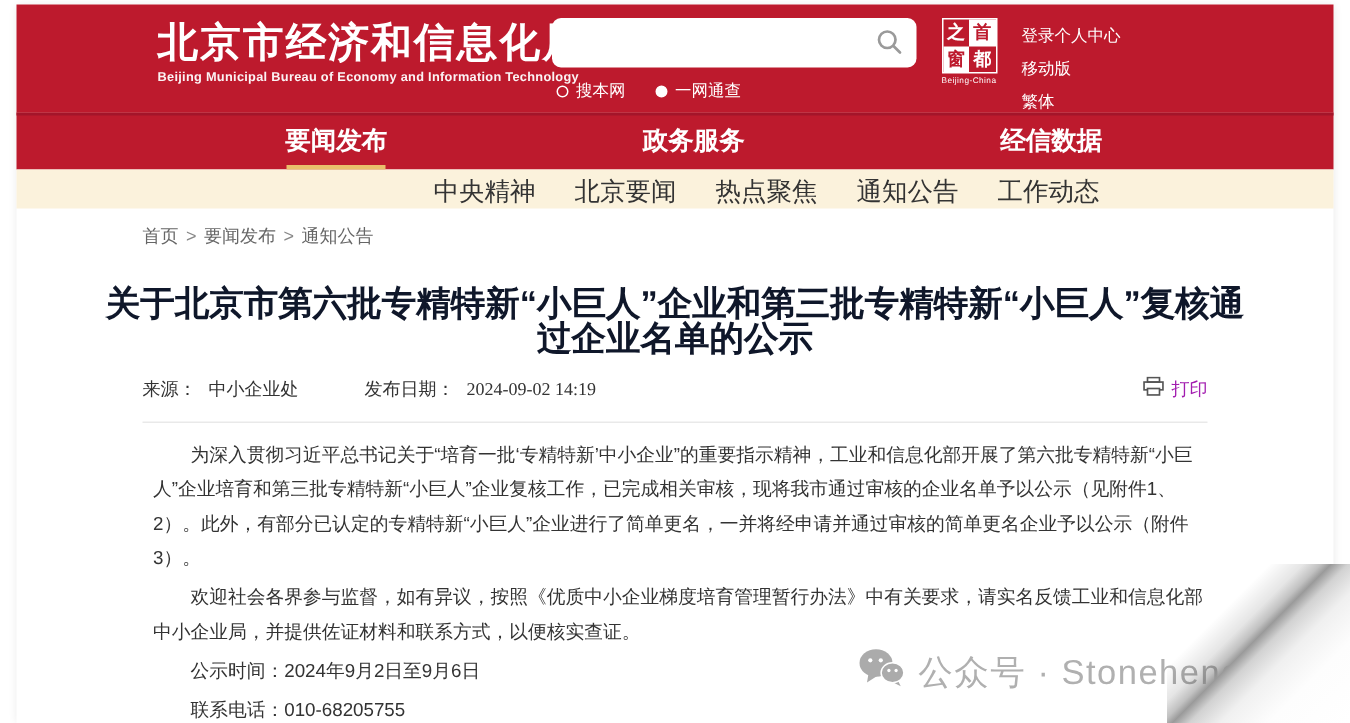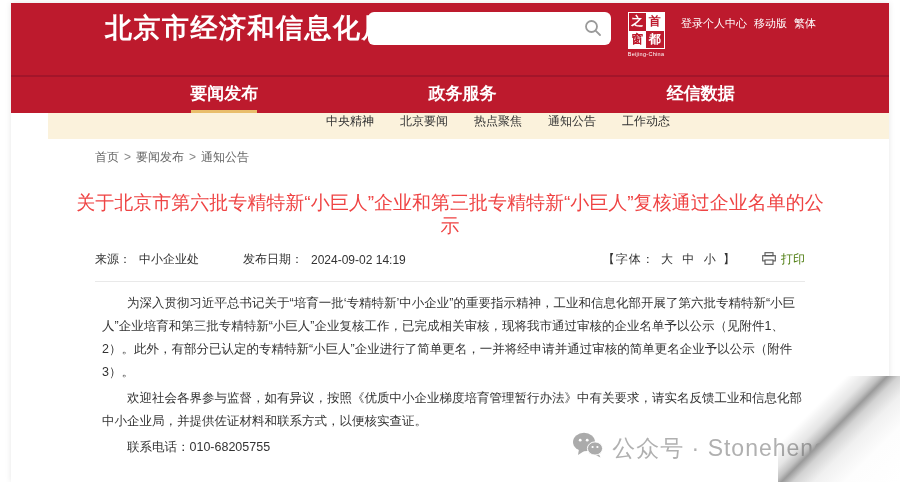--- a/index.html
+++ b/index.html
@@ -26,44 +26,44 @@
   .scope-row { position:absolute; left:360px; top:50px; display:flex; gap:20px; font-size:11px; }
   .scope-opt { display:flex; align-items:center; gap:5px; cursor:pointer; }
   .radio { width:8px; height:8px; border:1.5px solid #fff; border-radius:50%; display:inline-block; }
   .radio.filled { background:#fff; }
   .capital-logo { position:absolute; left:615px; top:9px; width:40px; text-align:center; cursor:pointer; }
   .logo-grid { width:37px; height:37px; border:1px solid #fff; display:grid; grid-template-columns:1fr 1fr; margin:0 auto; }
   .logo-cell { font-size:12px; line-height:17.5px; color:#fff; font-weight:bold; }
   .logo-cell.inv { background:#fff; color:#BD1A2D; }
   .logo-caption { font-size:5.5px; margin-top:2px; letter-spacing:0.3px; }
   .quick-links { position:absolute; left:670px; top:13px; display:flex; gap:30px; font-size:11px; }
-  .ql-col { display:flex; flex-direction:row; gap:7px; align-items:flex-start; }
+  .ql-col { display:flex; flex-direction:column; gap:7px; align-items:flex-start; }
   .ql-col span { cursor:pointer; white-space:nowrap; }
 
   
   .mainnav { height:38px; background:#BD1A2D; border-top:2px solid #A3152A; display:flex; padding:0 69px 0 94px; }
   .nav-item { flex:1; color:#fff; font-size:17px; font-weight:bold; text-align:center; line-height:34px; position:relative; cursor:pointer; }
   .nav-item.active::after { content:""; position:absolute; left:50%; transform:translateX(-50%); bottom:0; width:66px; height:3px; background:#E9BE6B; }
 
   
-  .subnav { height:26px; background:#FBF2DC; display:flex; align-items:flex-start; gap:26px; padding-left:278px; font-size:12px; color:#333;margin-left:37px; }
+  .subnav { height:26px; background:#FBF2DC; display:flex; align-items:flex-end; gap:26px; padding-left:278px; font-size:17px; color:#333; }
   .subnav span { cursor:pointer; }
 
   
   .breadcrumb { padding:10px 84px 0; font-size:12px; color:#666; height:32px; }
   .breadcrumb .crumb { cursor:pointer; }
   .breadcrumb .sep { margin:0 5px; color:#888; }
-  .article-title { margin-top:20px; text-align:center; font-size:19px; font-weight:normal; color:#ef4444; padding:0 56px; line-height:23px; }
-  .meta-row { display:flex; align-items:center; margin:14px 84px 0; padding-bottom:13px; border-bottom:1px solid #E9E9E9; font-size:12px; color:#333; }
+  .article-title { margin-top:20px; text-align:center; font-size:23px; font-weight:bold; color:#0f172a; padding:0 56px; line-height:23px; }
+  .meta-row { display:flex; align-items:center; margin:14px 84px 0; padding-bottom:13px; border-bottom:1px solid #E9E9E9; font-size:12px; color:#333;font-family:Liberation Serif, serif; }
   .meta-left { display:flex; gap:8px; align-items:center; }
   .meta-left .gap { width:28px; }
   .meta-right { margin-left:auto; display:flex; align-items:center; gap:26px; }
   .font-sizer { letter-spacing:1px; }
   .font-sizer .fs { cursor:pointer; margin:0 2px; }
-  .print-btn { display:flex; align-items:center; gap:5px; cursor:pointer; background:none; border:none; font-size:12px; color:#4d7c0f; font-family:inherit; }
+  .print-btn { display:flex; align-items:center; gap:5px; cursor:pointer; background:none; border:none; font-size:12px; color:#a21caf; font-family:inherit; }
   .article-body { margin-top:10px; padding:0 87px 0 91px; font-size:12.5px; line-height:23px; color:#333; }
   .article-body p { text-indent:2em; margin:0 0 3px 0; }
 
   
   .watermark { position:absolute; right:8px; bottom:18px; display:flex; align-items:center; gap:9px; color:#B0B0B0; font-size:23px; letter-spacing:1px; }
 
   
   .page-curl {
     position:absolute; right:0; bottom:0; width:122px; height:106px;
     background:linear-gradient(315deg,
@@ -73,32 +73,43 @@
   }
 </style>
 </head>
 <body>
 
 <div class="page">
 
   <div class="masthead">
     <div class="brand">
       <div class="brand-title">北京市经济和信息化局</div>
+      <div class="brand-sub">Beijing Municipal Bureau of Economy and Information Technology</div>
     </div>
 
     <div class="searchbox">
       <input class="search-input" type="text" value="" style="">
       <button class="search-btn">
         <span>
           <svg width="20" height="20" viewBox="0 0 20 20">
               <circle cx="8.5" cy="8.5" r="5.5" fill="none" stroke="#9a9a9a" stroke-width="1.8"></circle>
               <line x1="12.8" y1="12.8" x2="17" y2="17" stroke="#9a9a9a" stroke-width="1.8" stroke-linecap="round"></line>
             </svg>
         </span>
       </button>
+    </div>
+    <div class="scope-row">
+      <span class="scope-opt">
+        <span class="radio"></span>
+        <span>搜本网</span>
+      </span>
+      <span class="scope-opt">
+        <span class="radio filled"></span>
+        <span>一网通查</span>
+      </span>
     </div>
 
     <div class="capital-logo">
       <div class="logo-grid">
         <span class="logo-cell">之</span>
         <span class="logo-cell inv">首</span>
         <span class="logo-cell inv">窗</span>
         <span class="logo-cell">都</span>
       </div>
       <div class="logo-caption">Beijing-China</div>
@@ -135,43 +146,37 @@
 
   <div class="meta-row">
     <div class="meta-left">
       <span>来源：</span>
       <span>中小企业处</span>
       <span class="gap"></span>
       <span>发布日期：</span>
       <span>2024-09-02 14:19</span>
     </div>
     <div class="meta-right">
-      <span class="font-sizer">
-        <span>【字体：</span>
-        <span class="fs">大</span>
-        <span class="fs">中</span>
-        <span class="fs">小</span>
-        <span>】</span>
-      </span>
       <button class="print-btn">
         <span>
           <svg width="14" height="13" viewBox="0 0 14 13">
               <rect x="3" y="0.7" width="8" height="3" fill="none" stroke="#555" stroke-width="1.1"></rect>
               <rect x="0.7" y="3.7" width="12.6" height="5.2" fill="none" stroke="#555" stroke-width="1.1"></rect>
               <rect x="3" y="8" width="8" height="4.3" fill="#fff" stroke="#555" stroke-width="1.1"></rect>
             </svg>
         </span>
         <span>打印</span>
       </button>
     </div>
   </div>
 
   <div class="article-body">
     <p>为深入贯彻习近平总书记关于“培育一批‘专精特新’中小企业”的重要指示精神，工业和信息化部开展了第六批专精特新“小巨人”企业培育和第三批专精特新“小巨人”企业复核工作，已完成相关审核，现将我市通过审核的企业名单予以公示（见附件1、2）。此外，有部分已认定的专精特新“小巨人”企业进行了简单更名，一并将经申请并通过审核的简单更名企业予以公示（附件3）。</p>
     <p>欢迎社会各界参与监督，如有异议，按照《优质中小企业梯度培育管理暂行办法》中有关要求，请实名反馈工业和信息化部中小企业局，并提供佐证材料和联系方式，以便核实查证。</p>
+    <p>公示时间：2024年9月2日至9月6日</p>
     <p>联系电话：010-68205755</p>
   </div>
 
 </div>
 
 <div class="watermark">
   <span>
     <svg width="31" height="26" viewBox="0 0 31 26">
       <ellipse cx="12" cy="10" rx="11" ry="9.2" fill="#ABABAB"></ellipse>
       <polygon points="7,17 6,23 13,18.5" fill="#ABABAB"></polygon>

